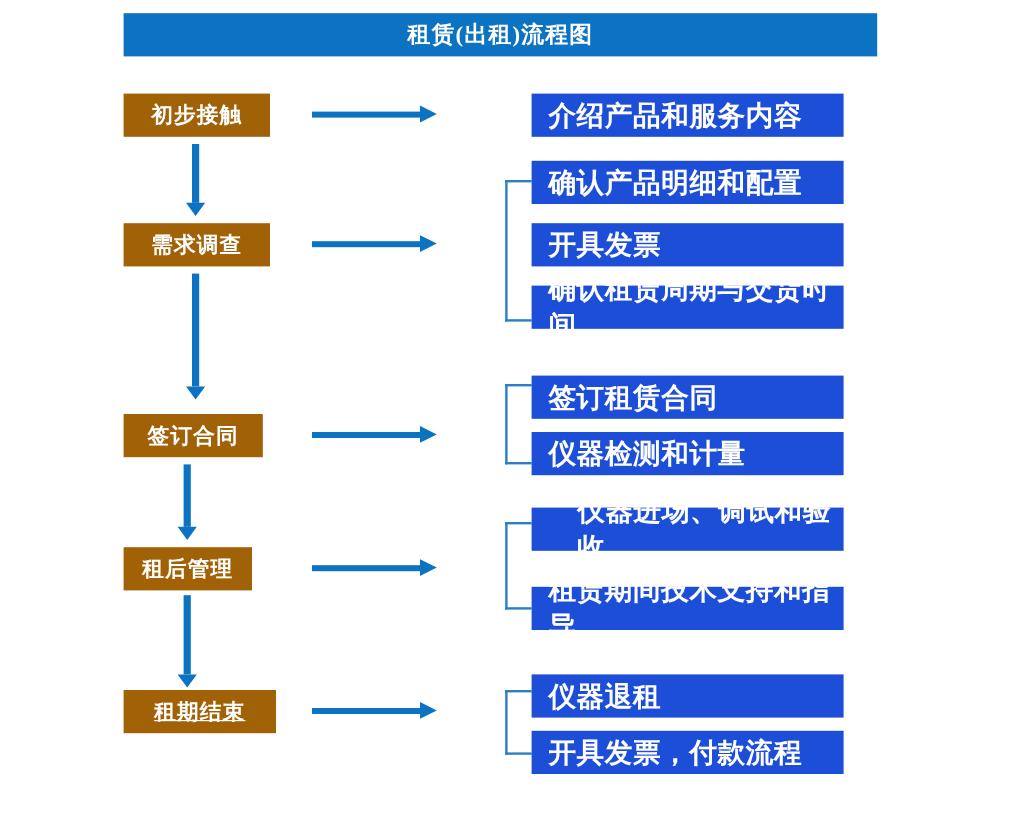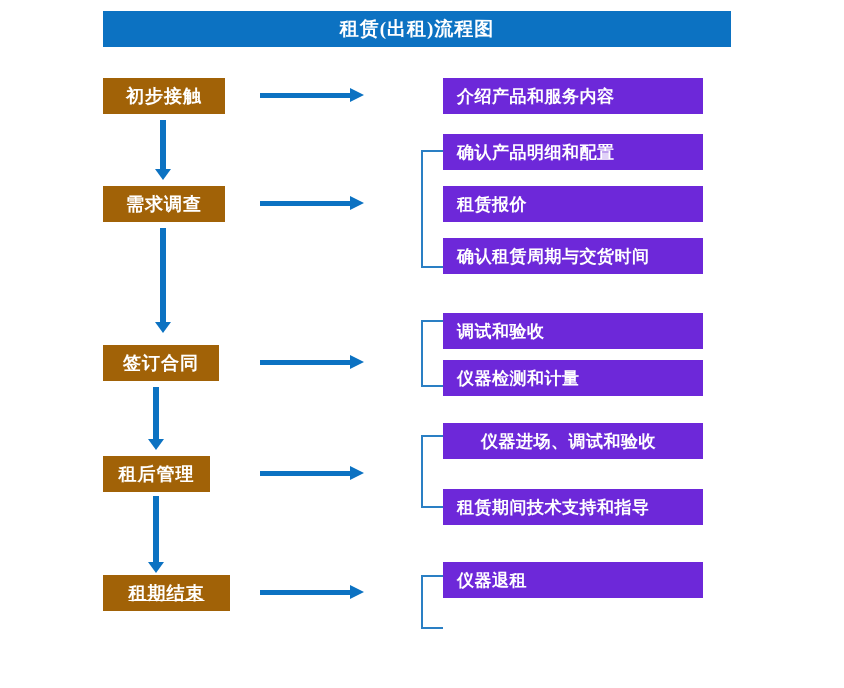--- a/index.html
+++ b/index.html
@@ -49,23 +49,23 @@
     letter-spacing: 1px;
     height: 36px;
   }
 
   
   .detail-box {
     position: absolute;
     left: 443px;
     width: 260px;
     height: 36px;
-    background: #6d28d9;
+    background: #1d4ed8;
     color: #ffffff;
-    font-size: 17px;
+    font-size: 23px;
     font-weight: bold;
     display: flex;
     align-items: center;
     padding-left: 14px;
     box-sizing: border-box;
     letter-spacing: 0.5px;
   }
 
   
   .h-arrow {
@@ -150,38 +150,38 @@
   <div class="stage-box" style="left:103px; top:186px; width:122px;">需求调查</div>
 
   <div class="h-arrow" style="top:196px;">
     <div class="shaft"></div>
     <div class="head"></div>
   </div>
 
   <div class="bracket" style="top:150px; height:118px;"></div>
 
   <div class="detail-box" style="top:134px;">确认产品明细和配置</div>
-  <div class="detail-box" style="top:186px;">租赁报价</div>
+  <div class="detail-box" style="top:186px;">开具发票</div>
   <div class="detail-box" style="top:238px;">确认租赁周期与交货时间</div>
 
   <div class="v-arrow" style="left:155px; top:228px; height:105px;">
     <div class="shaft" style="height:94px;"></div>
     <div class="head" style="top:94px;"></div>
   </div>
 
   <div class="stage-box" style="left:103px; top:345px; width:116px;">签订合同</div>
 
   <div class="h-arrow" style="top:355px;">
     <div class="shaft"></div>
     <div class="head"></div>
   </div>
 
   <div class="bracket" style="top:320px; height:67px;"></div>
 
-  <div class="detail-box" style="top:313px;">调试和验收</div>
+  <div class="detail-box" style="top:313px;">签订租赁合同</div>
   <div class="detail-box" style="top:360px;">仪器检测和计量</div>
 
   <div class="v-arrow" style="left:148px; top:387px; height:63px;">
     <div class="shaft" style="height:52px;"></div>
     <div class="head" style="top:52px;"></div>
   </div>
 
   <div class="stage-box" style="left:103px; top:456px; width:107px;">租后管理</div>
 
   <div class="h-arrow" style="top:466px;">
@@ -202,14 +202,15 @@
   <div class="stage-box" style="left:103px; top:575px; width:127px;text-decoration:underline;">租期结束</div>
 
   <div class="h-arrow" style="top:585px;">
     <div class="shaft"></div>
     <div class="head"></div>
   </div>
 
   <div class="bracket" style="top:575px; height:54px;"></div>
 
   <div class="detail-box" style="top:562px;">仪器退租</div>
+  <div class="detail-box" style="top:609px;">开具发票，付款流程</div>
 
 </div>
 
 </body></html>

